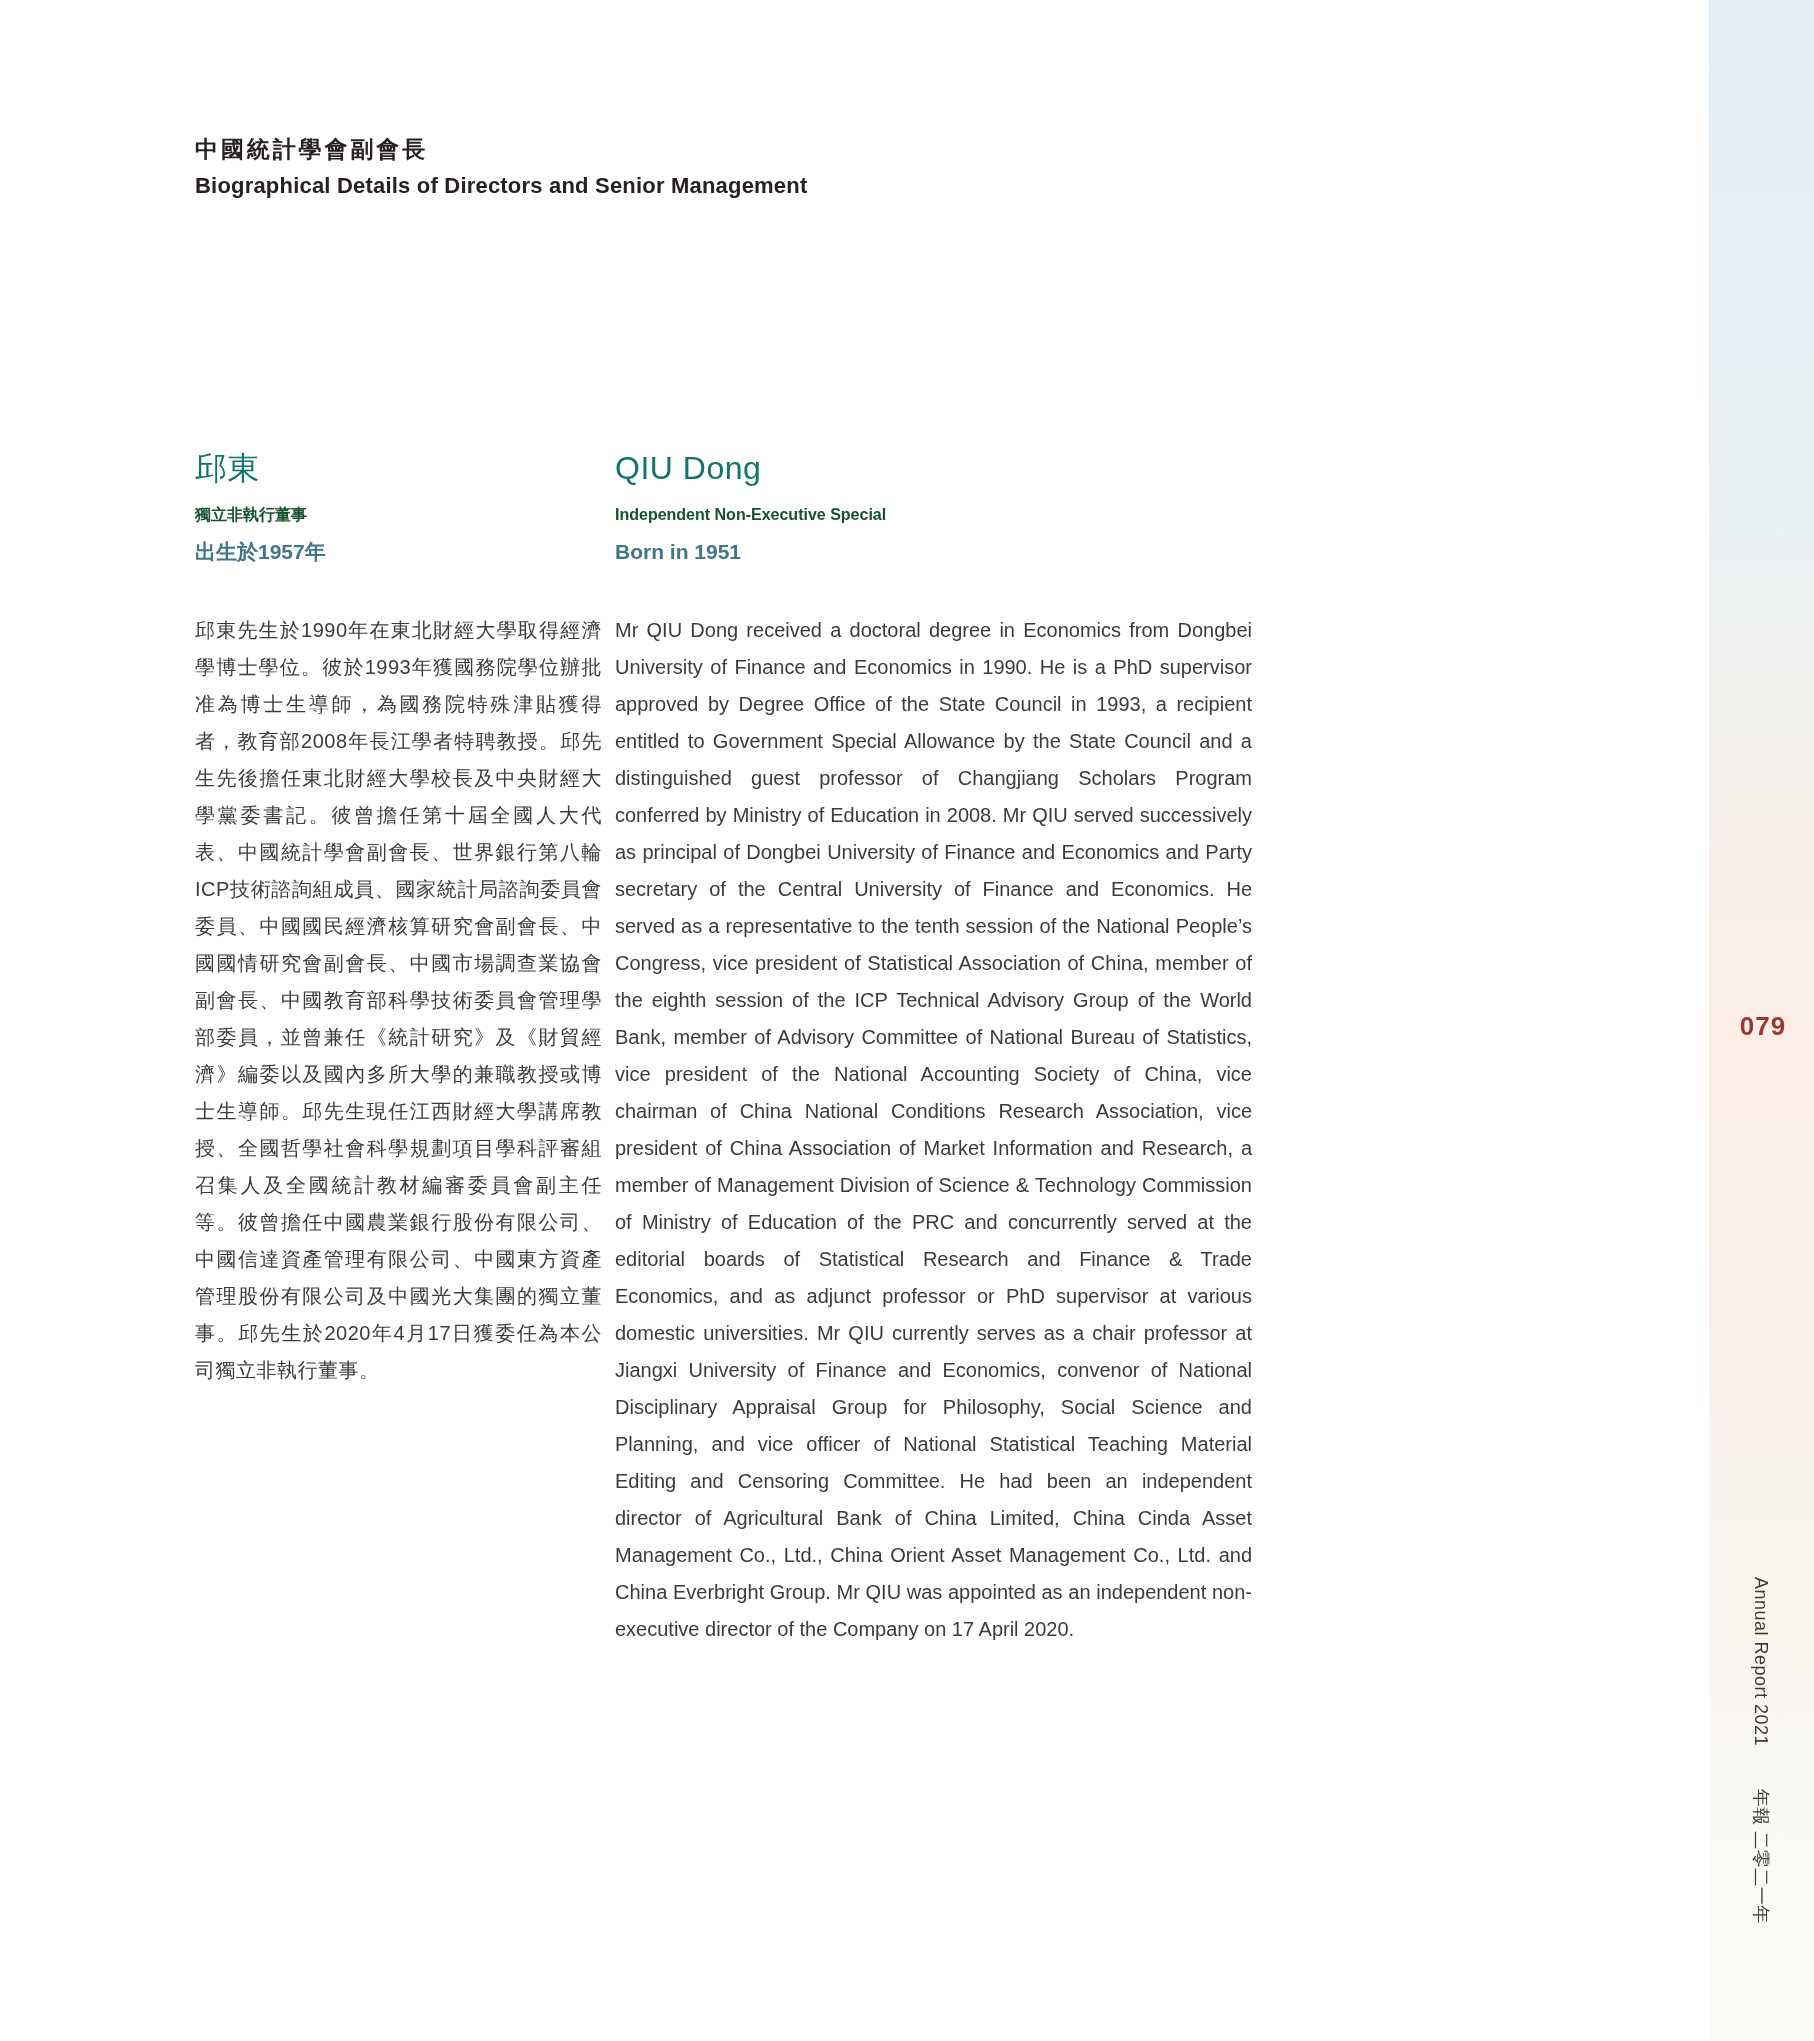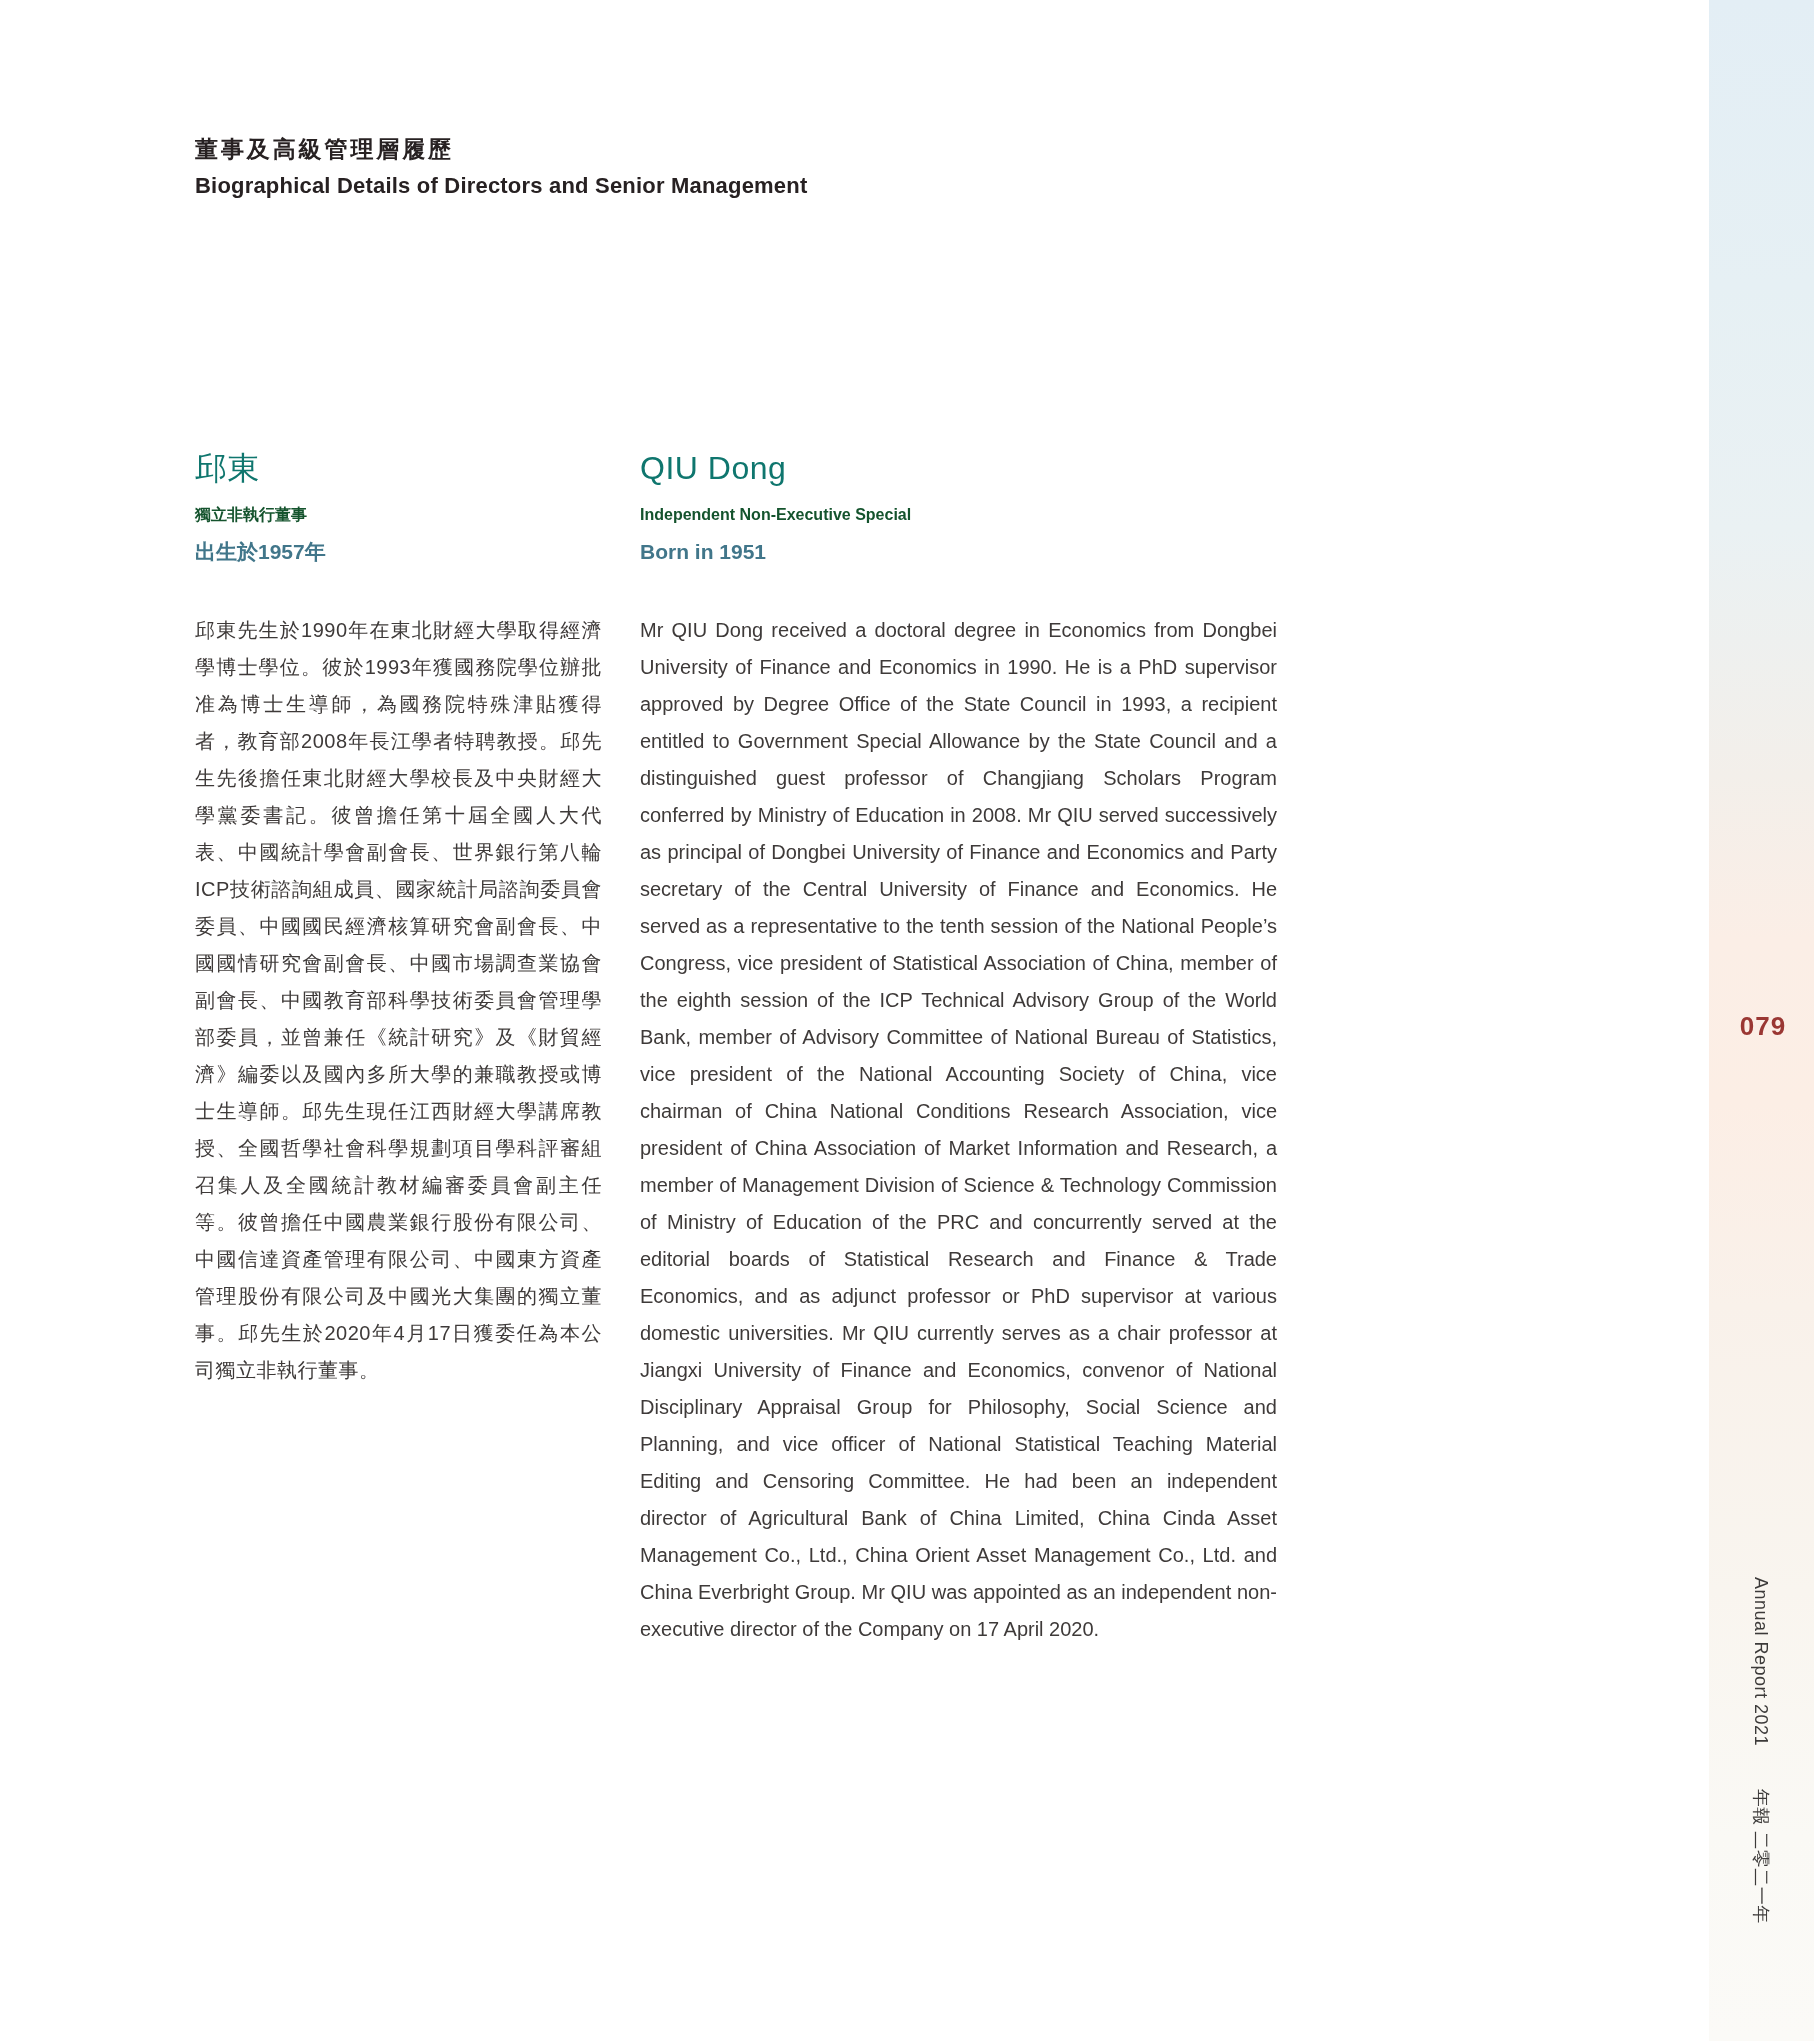--- a/index.html
+++ b/index.html
@@ -54,21 +54,21 @@
     font-weight: bold;
     color: #272122;
     line-height: 27px;
     letter-spacing: 0.2px;
   }
   .col {
     position: absolute;
     top: 450px;
   }
   .col-zh { left: 195px; width: 407px; }
-  .col-en { left: 615px; width: 637px; margin-left: 25px; }
+  .col-en { left: 615px; width: 637px; }
   .name {
     font-size: 32px;
     line-height: 37px;
     font-weight: normal;
     color: #0f766e;
     letter-spacing: 0.5px;
   }
   .role {
     margin-top: 15.4px;
     font-size: 16px;
@@ -122,21 +122,21 @@
   .spine-zh { margin-left: 37px; }
 </style>
 </head>
 <body>
 
 <div class="page">
 
   <div class="side-band"></div>
 
   <header class="doc-header">
-    <h1 class="title-zh">董事及高級管理層履歷</h1>
+    <h1 class="title-zh">中國統計學會副會長</h1>
     <h2 class="title-en">Biographical Details of Directors and Senior Management</h2>
   </header>
 
   <section class="col col-zh">
     <div class="name">邱東</div>
     <div class="role">獨立非執行董事</div>
     <div class="born">出生於1957年</div>
     <p class="bio bio-zh">邱東先生於1990年在東北財經大學取得經濟學博士學位。彼於1993年獲國務院學位辦批准為博士生導師，為國務院特殊津貼獲得者，教育部2008年長江學者特聘教授。邱先生先後擔任東北財經大學校長及中央財經大學黨委書記。彼曾擔任第十屆全國人大代表、中國統計學會副會長、世界銀行第八輪ICP技術諮詢組成員、國家統計局諮詢委員會委員、中國國民經濟核算研究會副會長、中國國情研究會副會長、中國市場調查業協會副會長、中國教育部科學技術委員會管理學部委員，並曾兼任《統計研究》及《財貿經濟》編委以及國內多所大學的兼職教授或博士生導師。邱先生現任江西財經大學講席教授、全國哲學社會科學規劃項目學科評審組召集人及全國統計教材編審委員會副主任等。彼曾擔任中國農業銀行股份有限公司、中國信達資產管理有限公司、中國東方資產管理股份有限公司及中國光大集團的獨立董事。邱先生於2020年4月17日獲委任為本公司獨立非執行董事。</p>
   </section>
 

